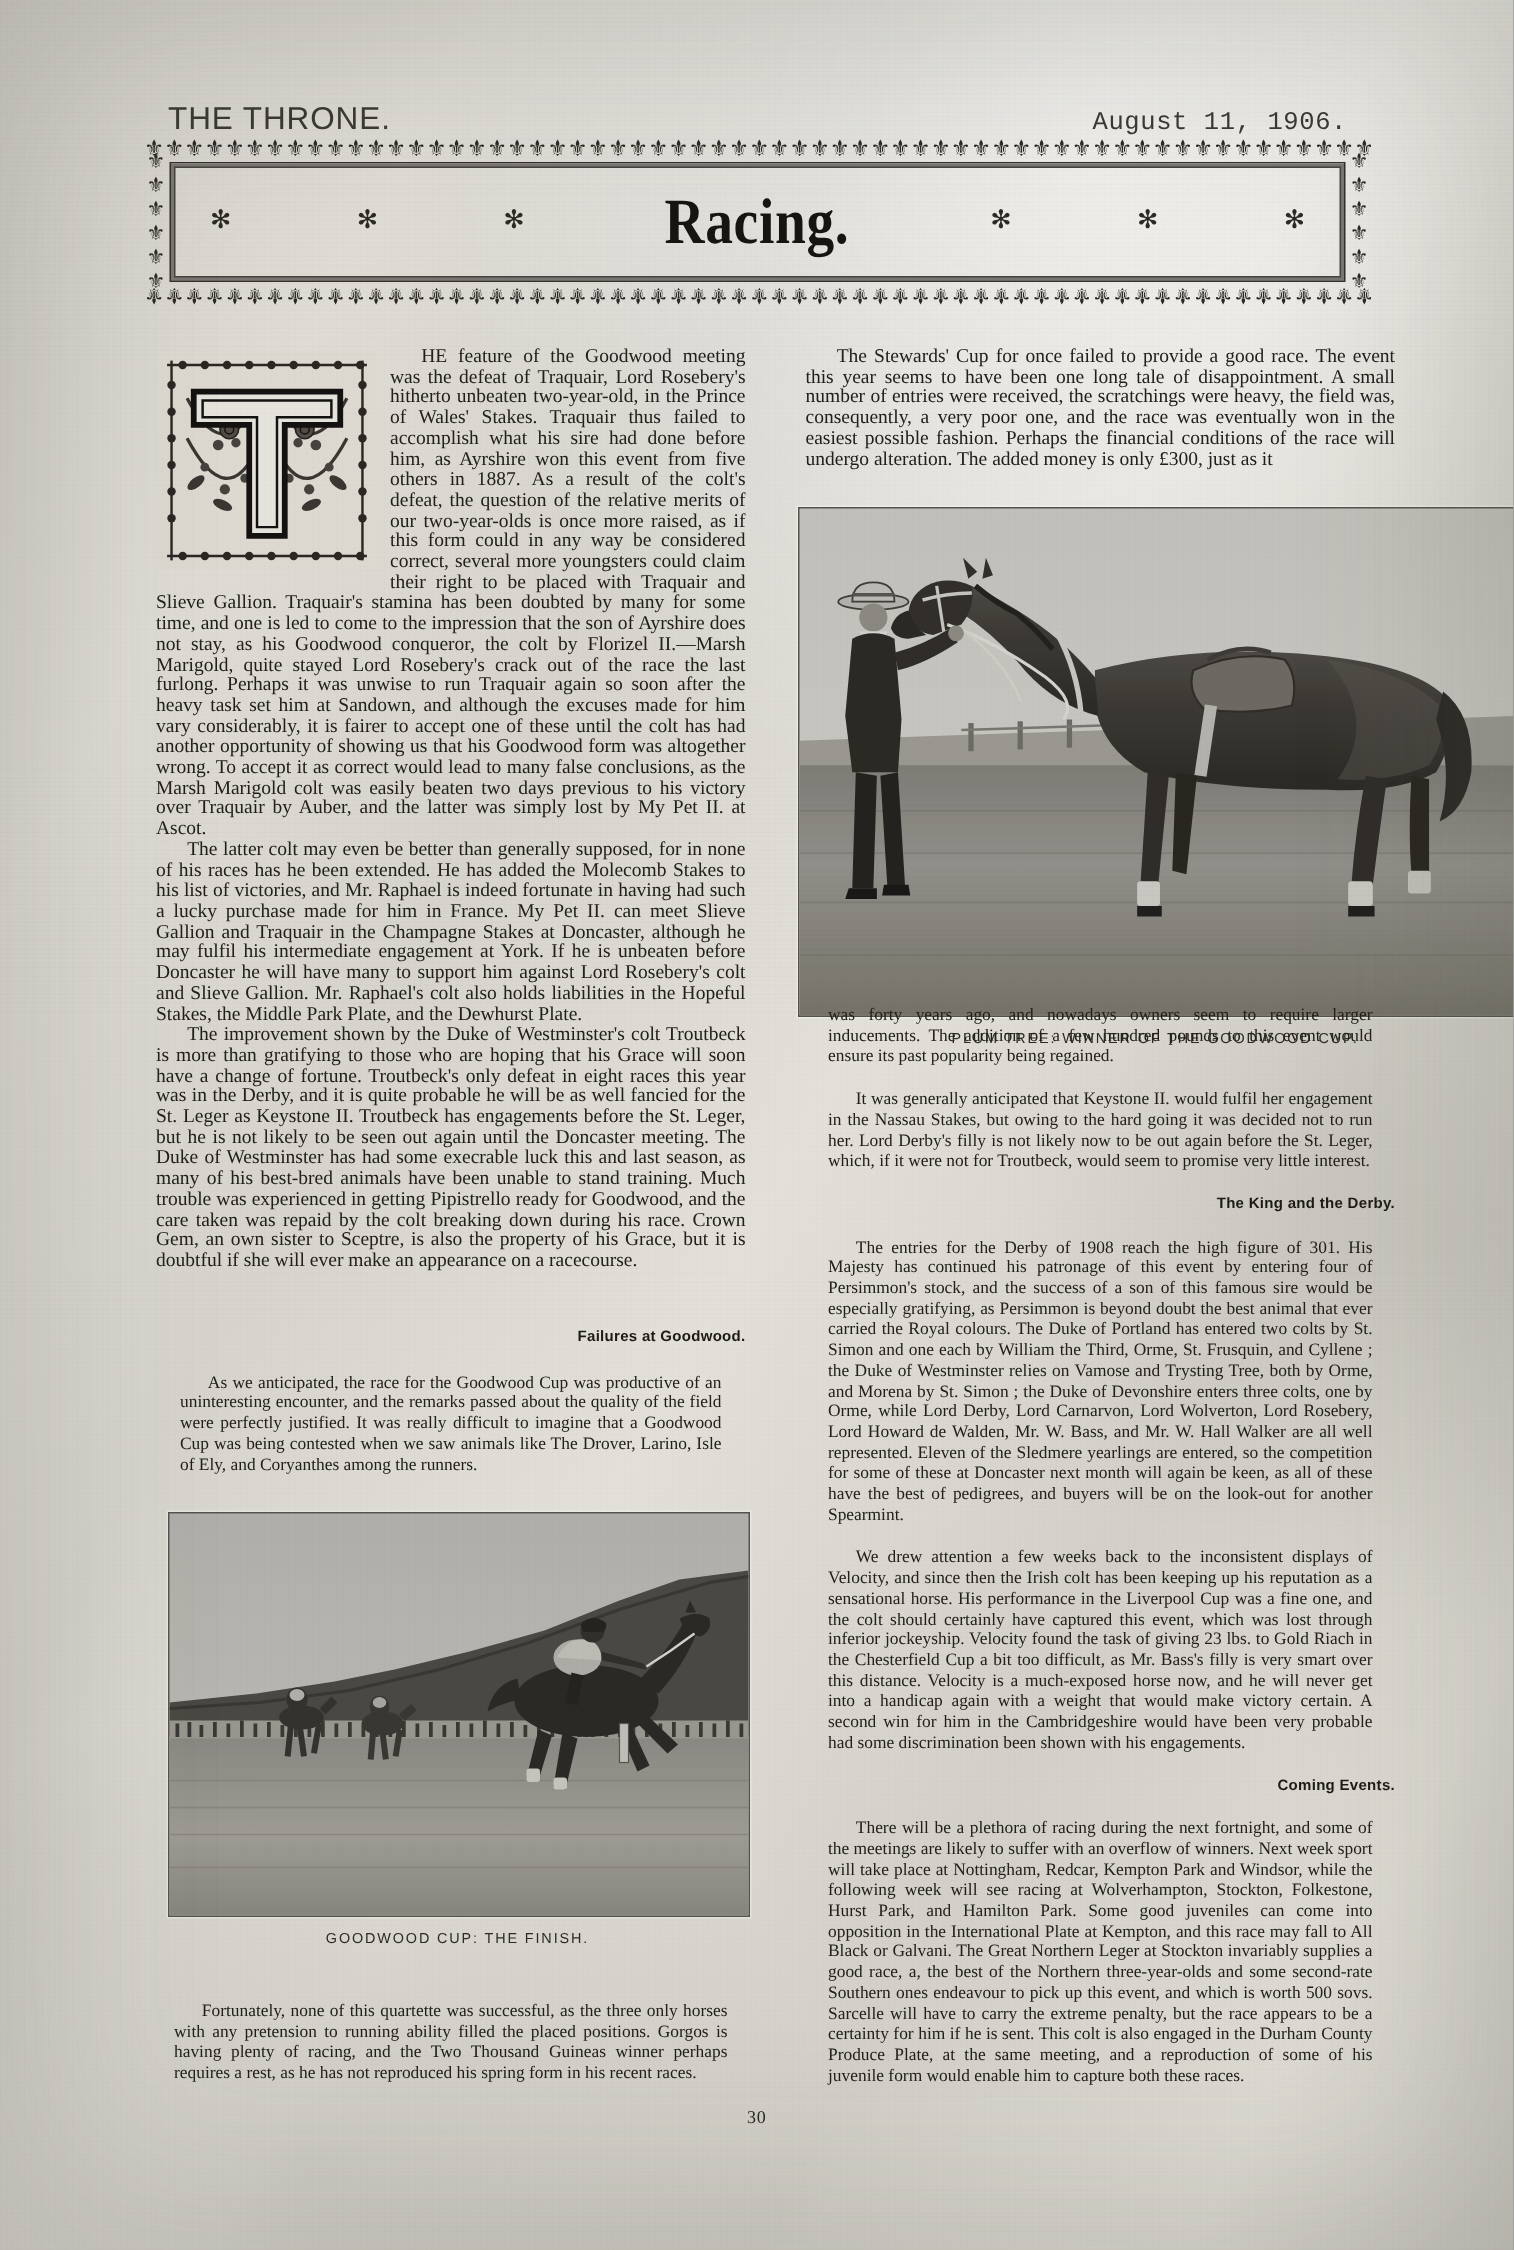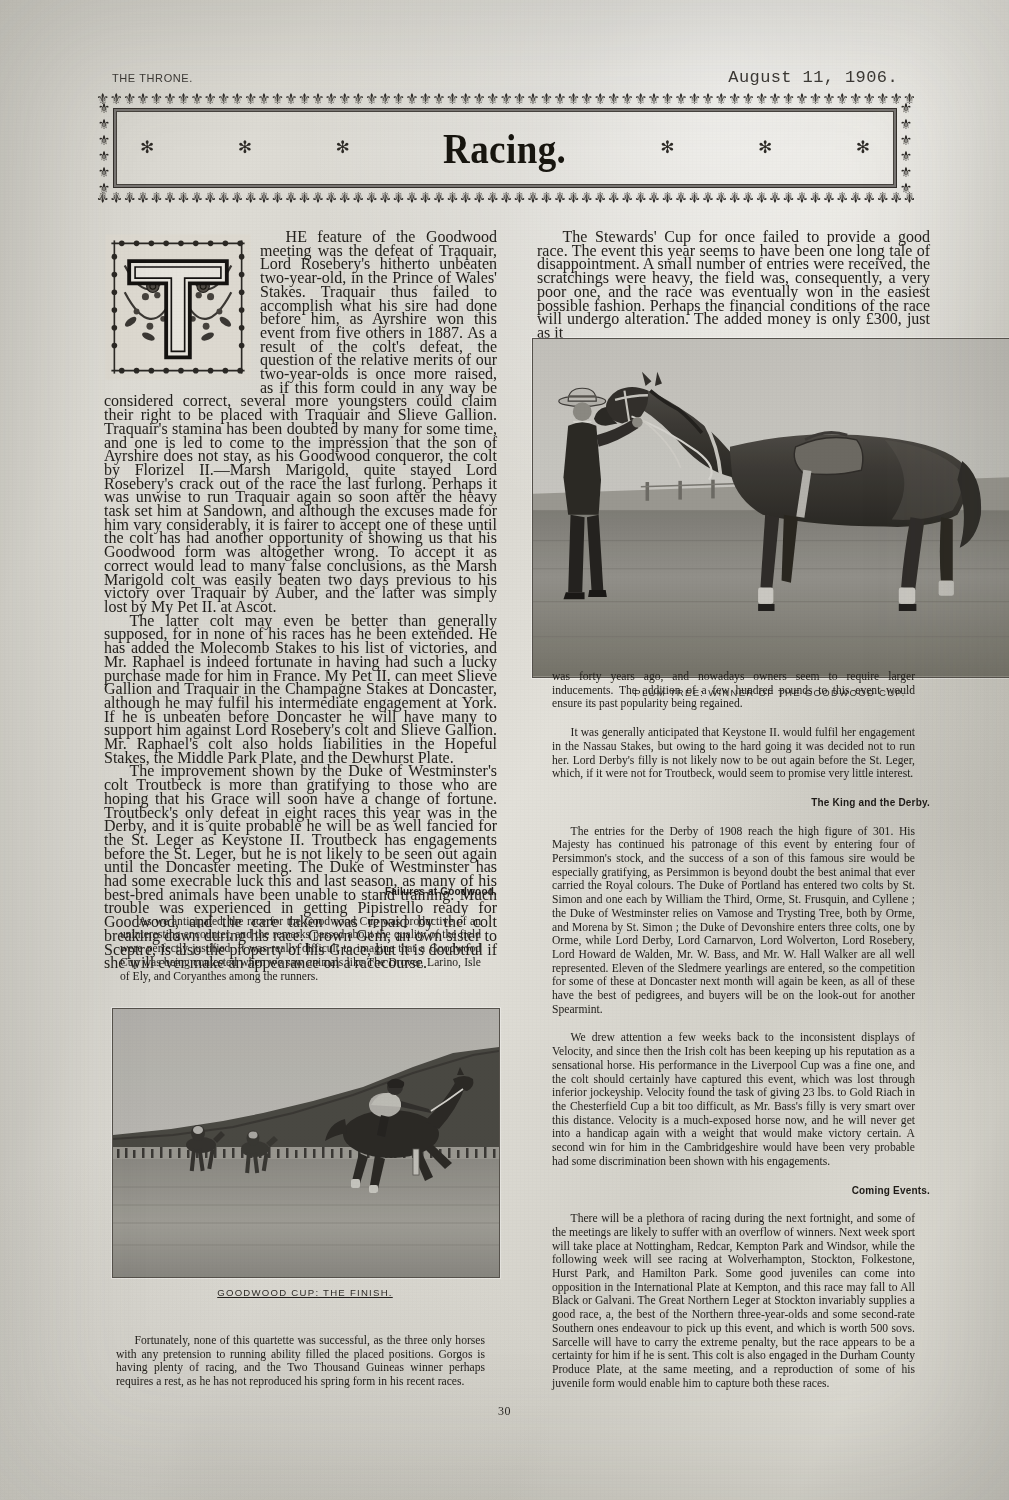--- a/index.html
+++ b/index.html
@@ -49,21 +49,21 @@
     position: absolute;
     left: 112px;
     top: 68px;
     width: 786px;
     display: flex;
     justify-content: space-between;
     align-items: baseline;
   }
   .masthead-left {
     font-family: "Liberation Sans", "DejaVu Sans", sans-serif;
-    font-size: 11px;
+    font-size: 21px;
     letter-spacing: 0.6px;
     color: #3a3733;
   }
   .masthead-right {
     font-family: Liberation Mono, monospace;
     font-size: 17px;
     letter-spacing: 0.4px;
     color: #3a3733;
   }
 
@@ -146,21 +146,21 @@
     transform: scaleX(0.86);
     transform-origin: center;
     white-space: nowrap;
   }
 
   
   .col {
     position: absolute;
     top: 230px;
     width: 393px;
-    font-size: 16px;
+    font-size: 13px;
     line-height: 13.7px;
     text-align: justify;
     color: #23201c;
     hyphens: auto;
   }
   .col-left  { left: 104px; }
   .col-right { left: 537px; }
 
   .col p {
     margin: 0;
@@ -203,21 +203,20 @@
     position: absolute;
     left: 532px;
     top: 338px;
     width: 476px;
   }
   .fig-left {
     position: absolute;
     left: 112px;
     top: 1008px;
     width: 386px;
-    text-decoration: underline;
   }
   .photo {
     display: block;
     width: 100%;
     border: 1px solid #55514b;
     box-shadow: 0 0 0 1px rgba(255,255,255,0.35);
     background: #9b9a95;
   }
   figcaption {
     font-family: "Liberation Sans", "DejaVu Sans", sans-serif;

